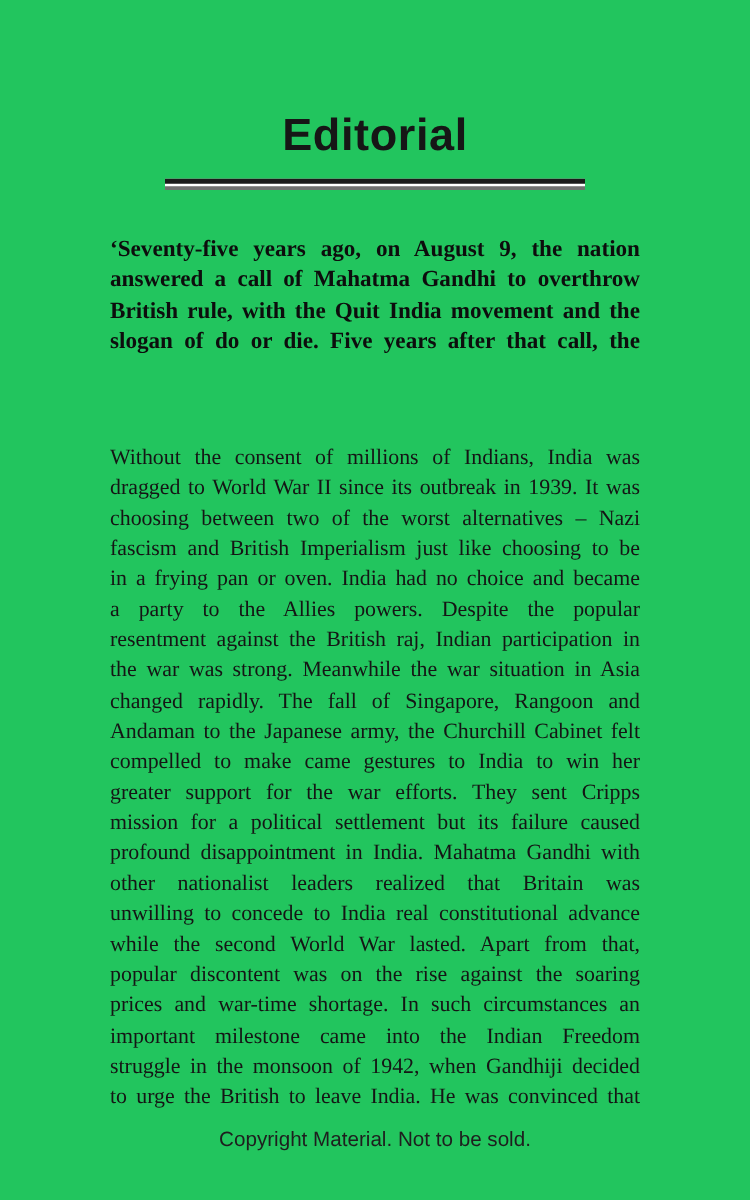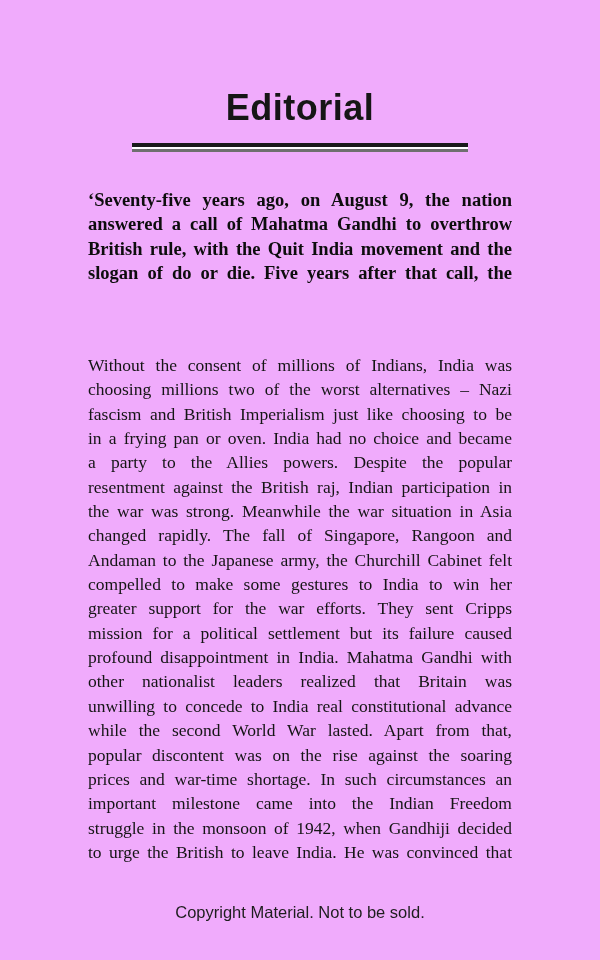--- a/index.html
+++ b/index.html
@@ -1,20 +1,20 @@
 <!DOCTYPE html>
 <html><head>
 <meta charset="utf-8">
 <style>
   html, body { margin: 0; padding: 0; background: #ffffff; }
   .page {
     position: relative;
     width: 600px;
     height: 960px;
-    background: #f0abfc;
+    background: #22c55e;
     overflow: hidden;
     font-family: "Liberation Serif", serif;
     color: #121212;
   }
   .title {
     position: absolute;
     top: 90px;
     left: 0;
     width: 100%;
     margin: 0;
@@ -89,29 +89,30 @@
 
   <div class="quote">
       <div class="tline">‘Seventy-five years ago, on August 9, the nation</div>
       <div class="tline">answered a call of Mahatma Gandhi to overthrow</div>
       <div class="tline">British rule, with the Quit India movement and the</div>
       <div class="tline">slogan of do or die. Five years after that call, the</div>
     </div>
 
   <div class="bodytext">
       <div class="tline">Without the consent of millions of Indians, India was</div>
-      <div class="tline">choosing millions two of the worst alternatives – Nazi</div>
+      <div class="tline">dragged to World War II since its outbreak in 1939. It was</div>
+      <div class="tline">choosing between two of the worst alternatives – Nazi</div>
       <div class="tline">fascism and British Imperialism just like choosing to be</div>
       <div class="tline">in a frying pan or oven. India had no choice and became</div>
       <div class="tline">a party to the Allies powers. Despite the popular</div>
       <div class="tline">resentment against the British raj, Indian participation in</div>
       <div class="tline">the war was strong. Meanwhile the war situation in Asia</div>
       <div class="tline">changed rapidly. The fall of Singapore, Rangoon and</div>
       <div class="tline">Andaman to the Japanese army, the Churchill Cabinet felt</div>
-      <div class="tline">compelled to make some gestures to India to win her</div>
+      <div class="tline">compelled to make came gestures to India to win her</div>
       <div class="tline">greater support for the war efforts. They sent Cripps</div>
       <div class="tline">mission for a political settlement but its failure caused</div>
       <div class="tline">profound disappointment in India. Mahatma Gandhi with</div>
       <div class="tline">other nationalist leaders realized that Britain was</div>
       <div class="tline">unwilling to concede to India real constitutional advance</div>
       <div class="tline">while the second World War lasted. Apart from that,</div>
       <div class="tline">popular discontent was on the rise against the soaring</div>
       <div class="tline">prices and war-time shortage. In such circumstances an</div>
       <div class="tline">important milestone came into the Indian Freedom</div>
       <div class="tline">struggle in the monsoon of 1942, when Gandhiji decided</div>

